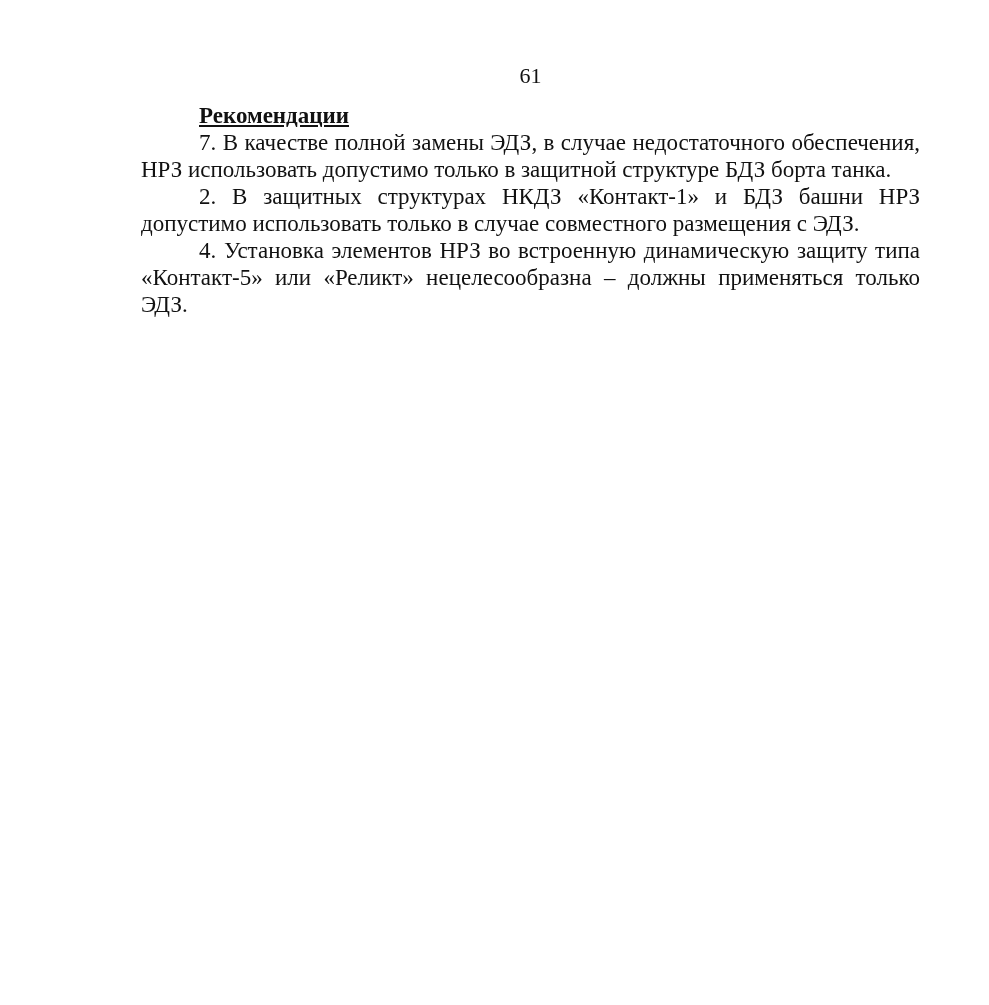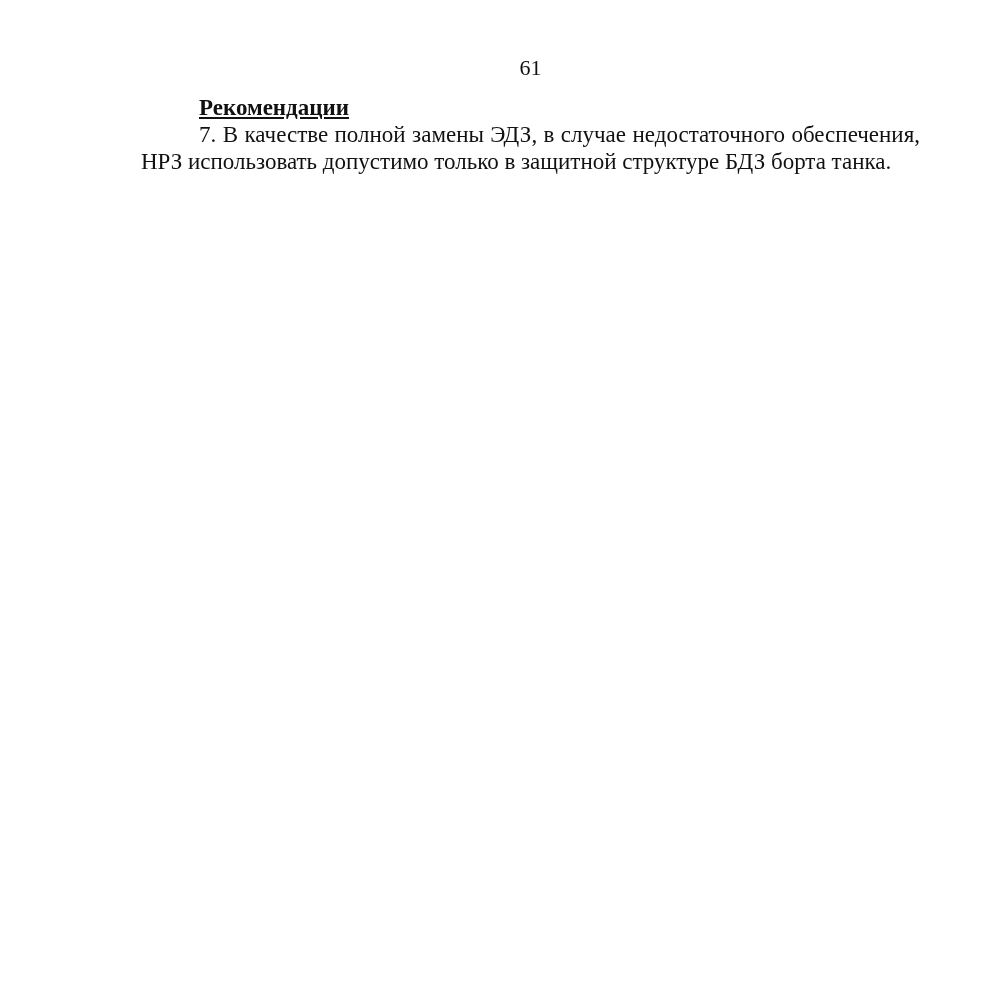--- a/index.html
+++ b/index.html
@@ -15,21 +15,21 @@
     box-sizing: border-box;
     padding: 55px 69px 0 141px;
     font-family: "Liberation Serif", "DejaVu Serif", serif;
     color: #111111;
     overflow: hidden;
   }
   .page-number {
     text-align: center;
     font-size: 22px;
     line-height: 26px;
-    margin: 0 0 13px 0;
+    margin: 8px 0 13px 0;
   }
   .doc-section { margin: 0; }
   .doc-section + .doc-section { margin-top: 27px; }
   .heading {
     margin: 0;
     font-size: 23px;
     font-weight: bold;
     line-height: 27px;
     text-indent: 58px;
   }
@@ -48,15 +48,17 @@
 <div class="page">
 
   <div class="page-number">61</div>
 
 
   <section class="doc-section">
     <h2 class="heading">
       <span>Рекомендации</span>
     </h2>
     <p class="para">7. В качестве полной замены ЭДЗ, в случае недостаточного обеспечения, НРЗ использовать допустимо только в защитной структуре БДЗ борта танка.</p>
+    <p class="para">2. В защитных структурах НКДЗ «Контакт-1»  и БДЗ башни НРЗ допустимо использовать только в случае совместного размещения с ЭДЗ.</p>
+    <p class="para">4. Установка элементов НРЗ во встроенную динамическую защиту типа «Контакт-5» или «Реликт» нецелесообразна – должны применяться только ЭДЗ.</p>
   </section>
 
 </div>
 
 </body></html>

